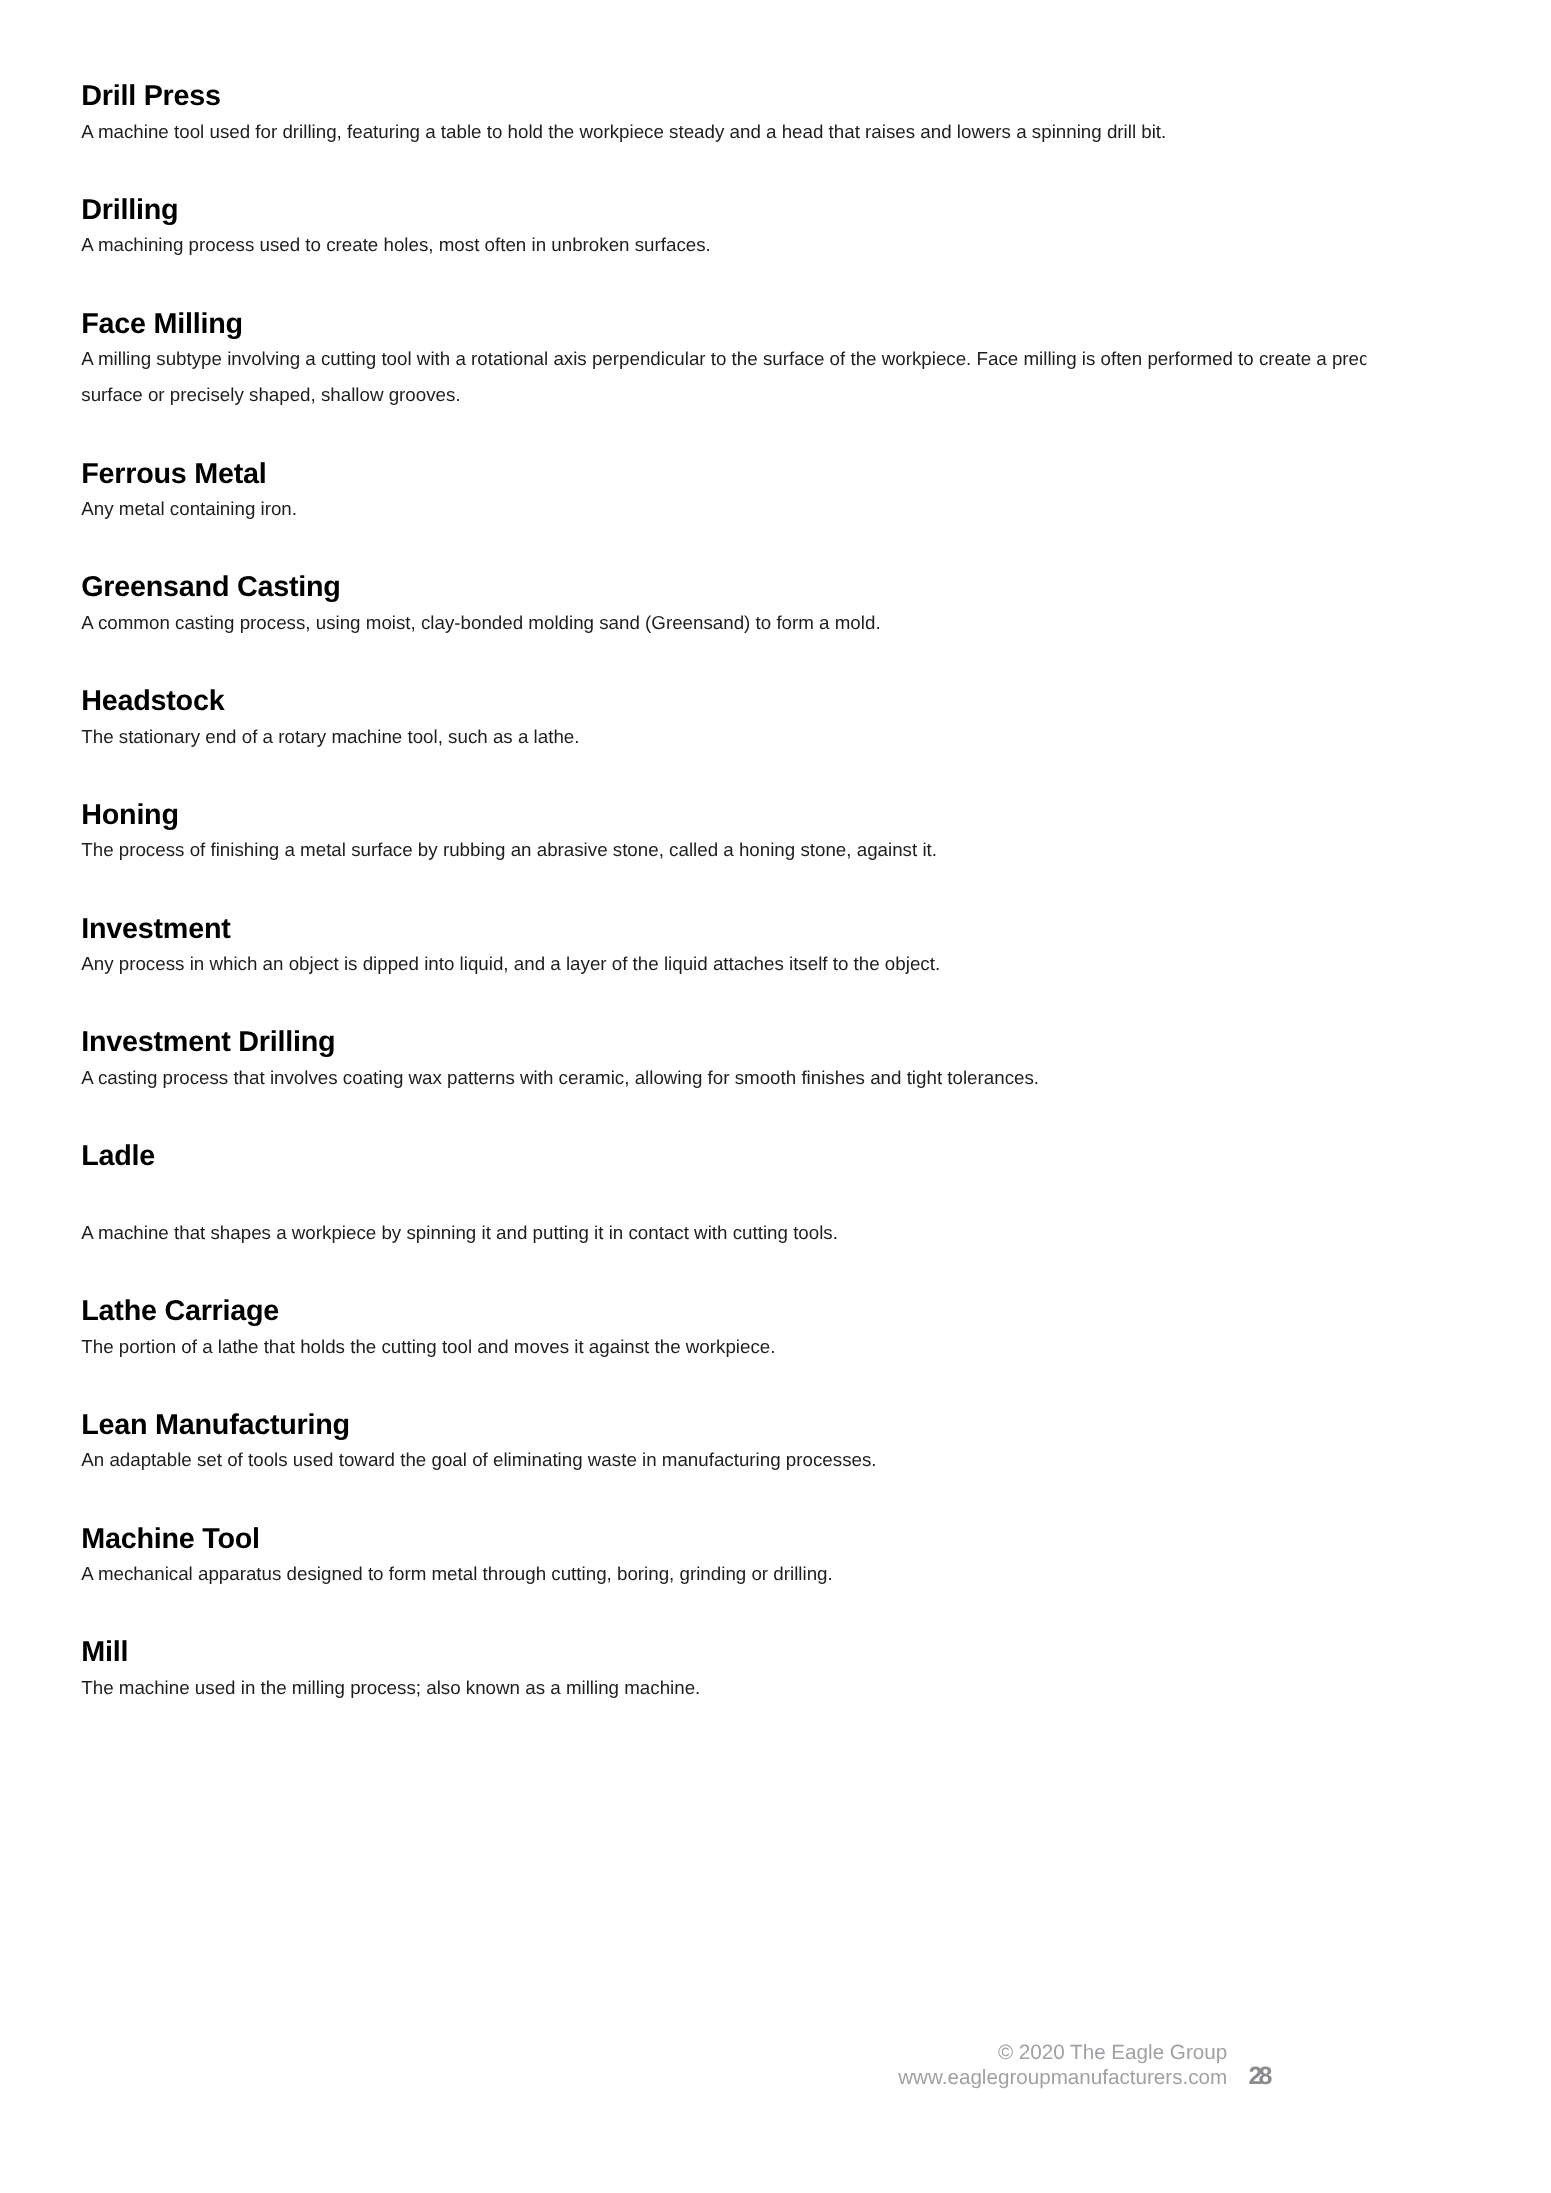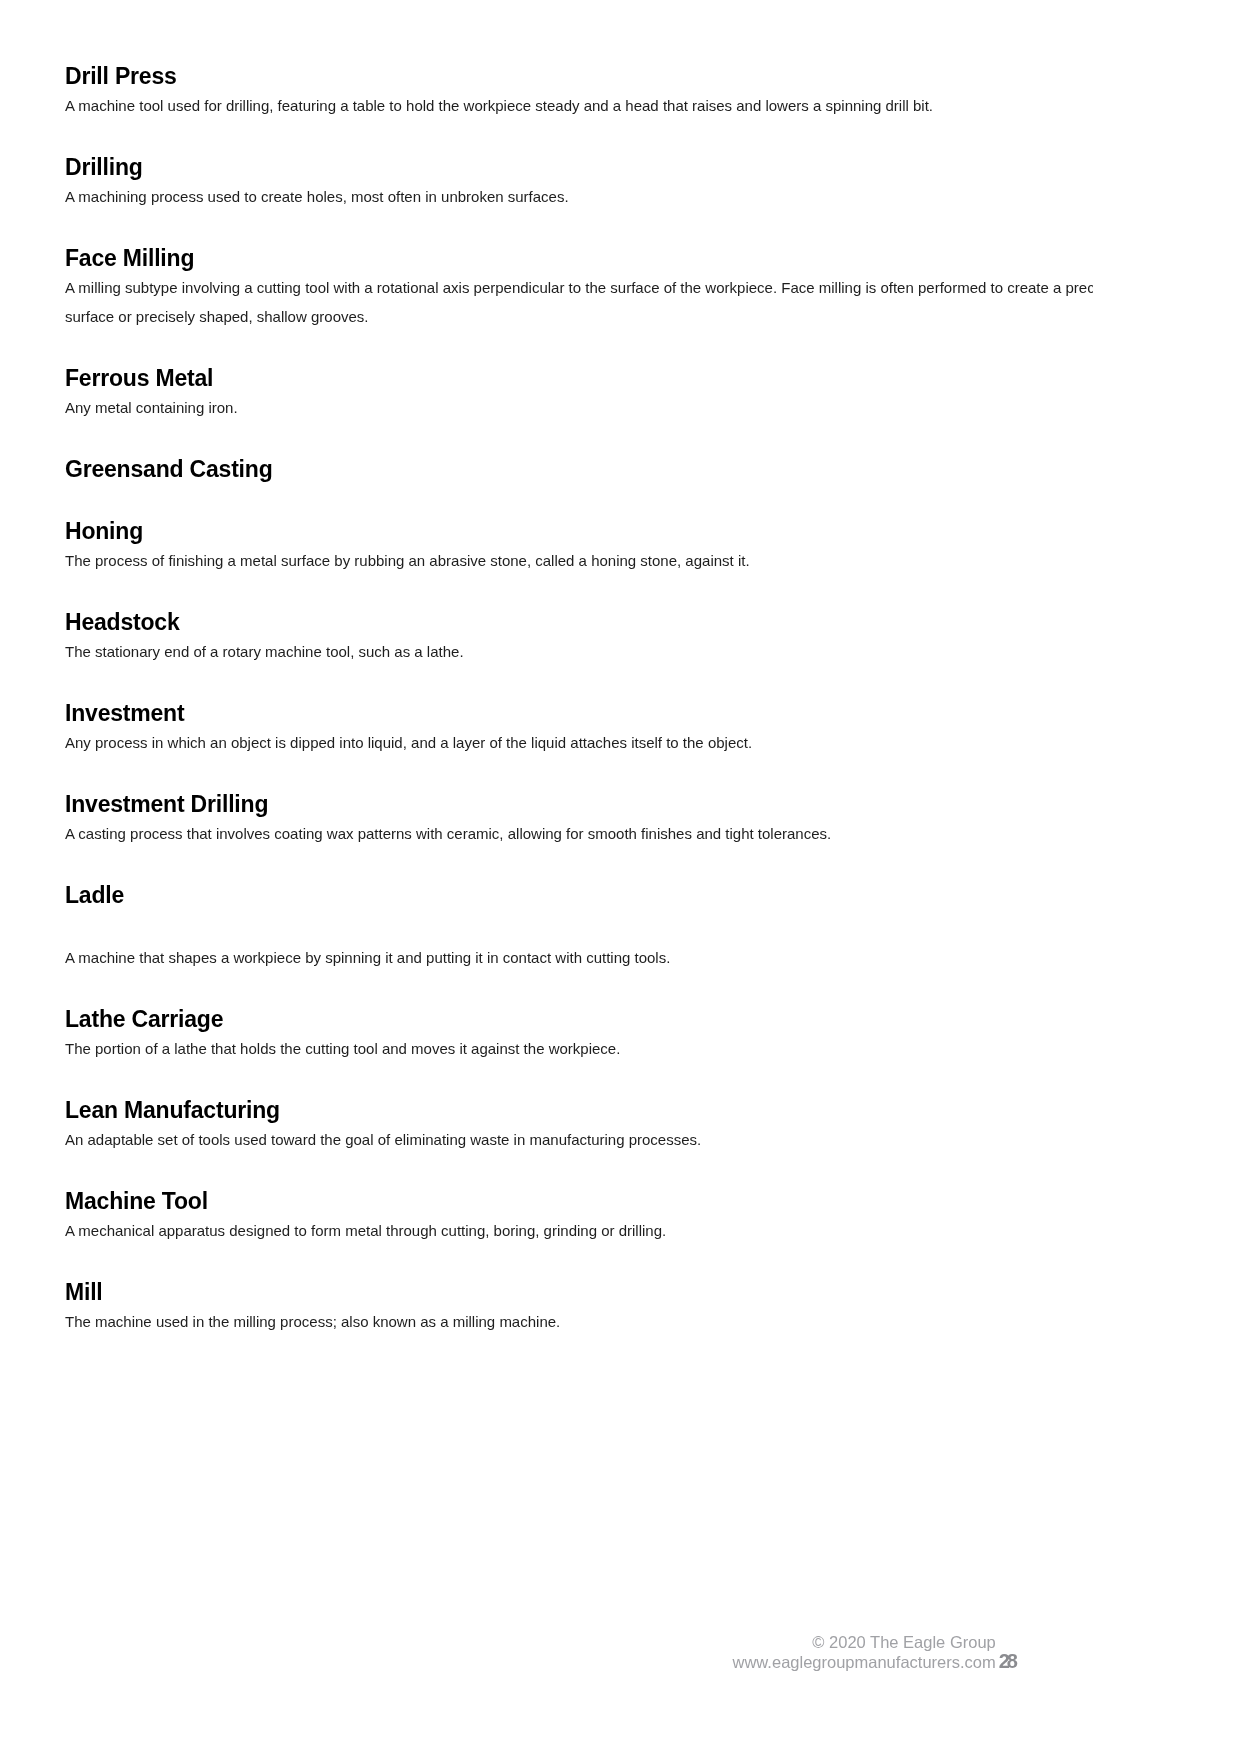--- a/index.html
+++ b/index.html
@@ -44,21 +44,21 @@
     line-height: 29px;
     font-weight: normal;
     color: var(--body-text);
   }
   .page-footer {
     position: absolute;
     top: 1632px;
     right: 78px;
     display: flex;
     align-items: flex-end;
-    gap: 3px;
+    gap: 17px;
   }
   .footer-lines {
     text-align: right;
     font-size: 16.5px;
     line-height: 20px;
     color: var(--footer-gray);
   }
   .page-number {
     font-size: 20px;
     line-height: 21px;
@@ -88,30 +88,31 @@
       <p>A milling subtype involving a cutting tool with a rotational axis perpendicular to the surface of the workpiece. Face milling is often performed to create a precisely flat surface or precisely shaped, shallow grooves.</p>
     </section>
 
     <section class="entry">
       <h3>Ferrous Metal</h3>
       <p>Any metal containing iron.</p>
     </section>
 
     <section class="entry">
       <h3>Greensand Casting</h3>
+      <p>A common casting process, using moist, clay-bonded molding sand (Greensand) to form a mold.</p>
+    </section>
+
+    <section class="entry">
+      <h3>Headstock</h3>
+      <p>The stationary end of a rotary machine tool, such as a lathe.</p>
     </section>
 
     <section class="entry">
       <h3>Honing</h3>
       <p>The process of finishing a metal surface by rubbing an abrasive stone, called a honing stone, against it.</p>
-    </section>
-
-    <section class="entry">
-      <h3>Headstock</h3>
-      <p>The stationary end of a rotary machine tool, such as a lathe.</p>
     </section>
 
     <section class="entry">
       <h3>Investment</h3>
       <p>Any process in which an object is dipped into liquid, and a layer of the liquid attaches itself to the object.</p>
     </section>
 
     <section class="entry">
       <h3>Investment Drilling</h3>
       <p>A casting process that involves coating wax patterns with ceramic, allowing for smooth finishes and tight tolerances.</p>

